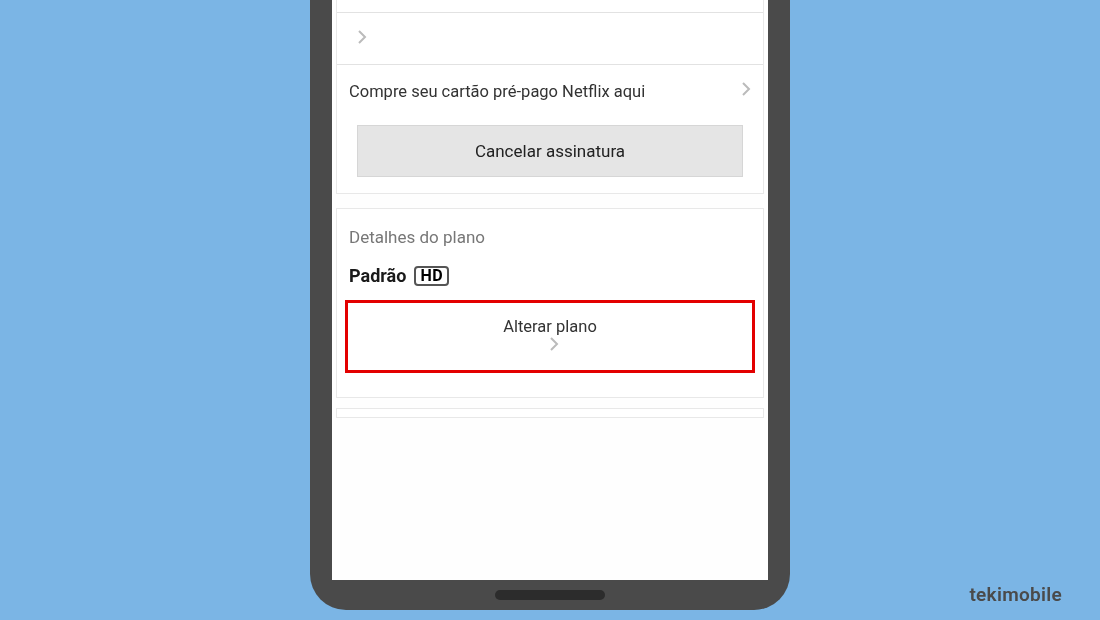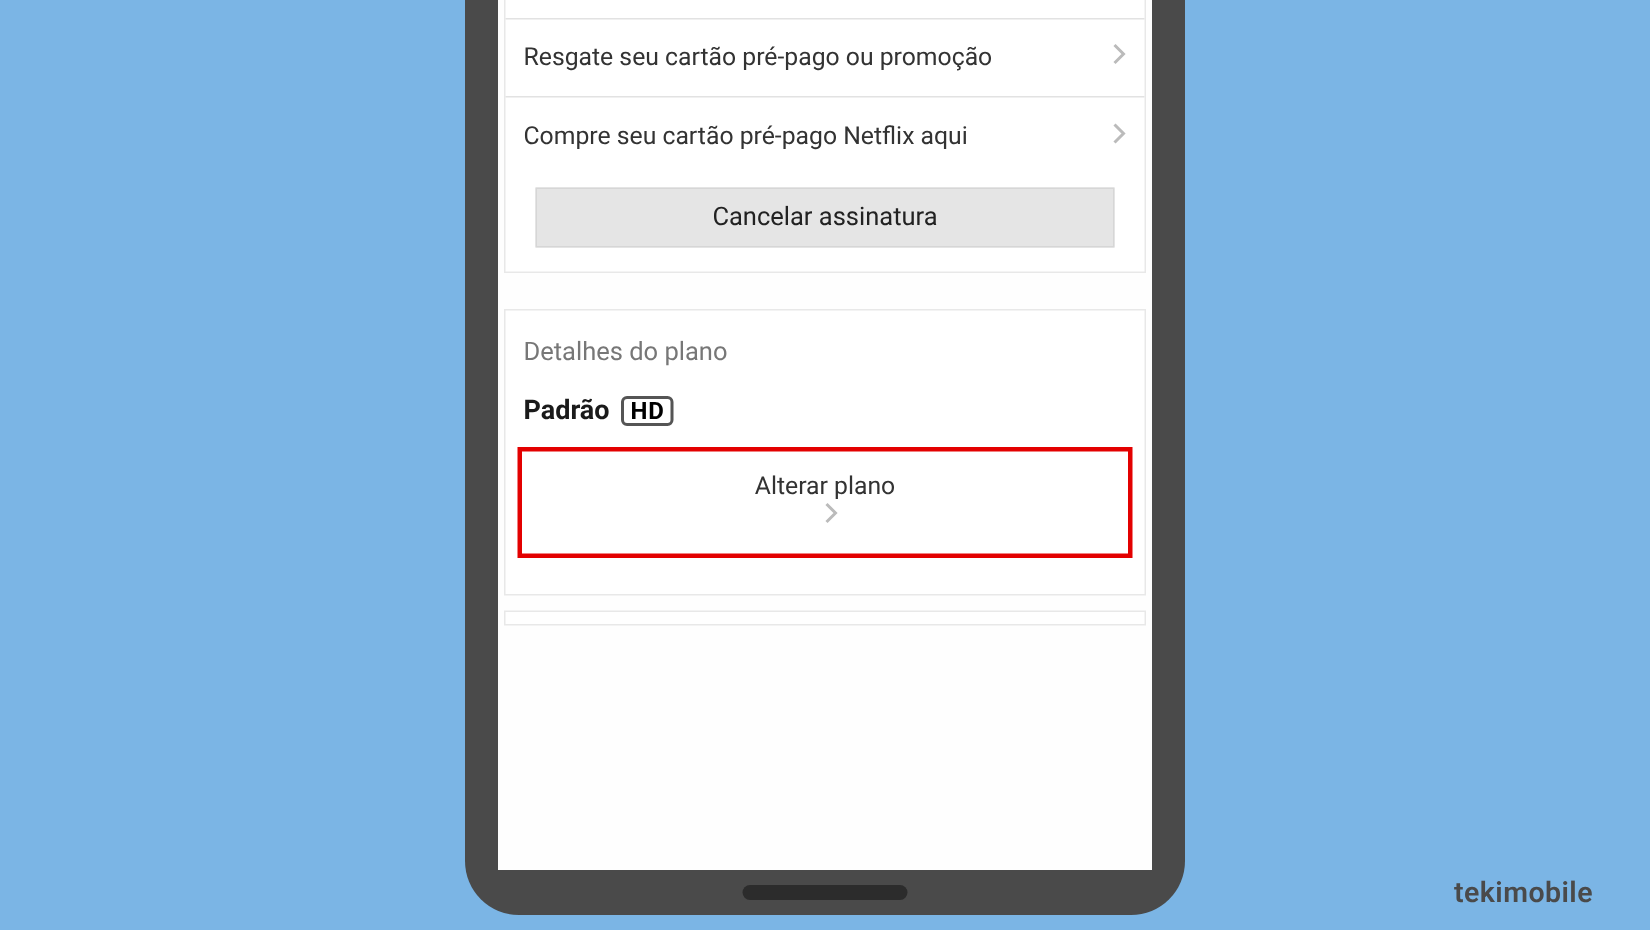--- a/index.html
+++ b/index.html
@@ -66,31 +66,31 @@
     }
     .chevron {
       flex-shrink: 0;
       margin-left: 8px;
     }
     .cancel-wrap {
       padding: 8px 20px 16px 20px;
     }
     .cancel-btn {
       width: 100%;
-      height: 40px;
+      height: 52px;
       background: #e5e5e5;
       border: 1px solid #d6d6d6;
       font-size: 17px;
       color: #222;
       cursor: pointer;
     }
     .plan-section {
       background: #fff;
       border: 1px solid #e8e8e8;
-      margin: 24px 4px 0 4px;
+      margin: 14px 4px 0 4px;
       padding-bottom: 16px;
     }
     .plan-header {
       padding: 18px 12px 10px 12px;
       font-size: 17px;
       color: #777;
     }
     .plan-row {
       padding: 8px 12px 14px 12px;
       display: flex;
@@ -148,21 +148,20 @@
   <div class="phone-screen">
 
     <div class="section">
 
       <div class="list-item">
         
         
       </div>
 
       <div class="list-item">
-        <span>Resgate seu cartão pré-pago ou promoção</span>
         <span class="chevron">
           <svg width="10" height="16" viewBox="0 0 10 16">
               <path d="M2 2 L8 8 L2 14" fill="none" stroke="#bbb" stroke-width="2"></path>
             </svg>
         </span>
       </div>
 
       <div class="list-item" style="border-bottom:none">
         <span>Compre seu cartão pré-pago Netflix aqui</span>
         <span class="chevron">

